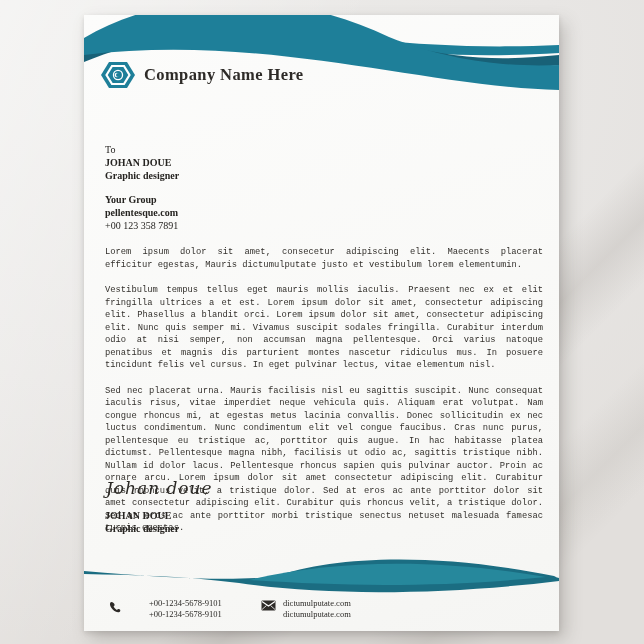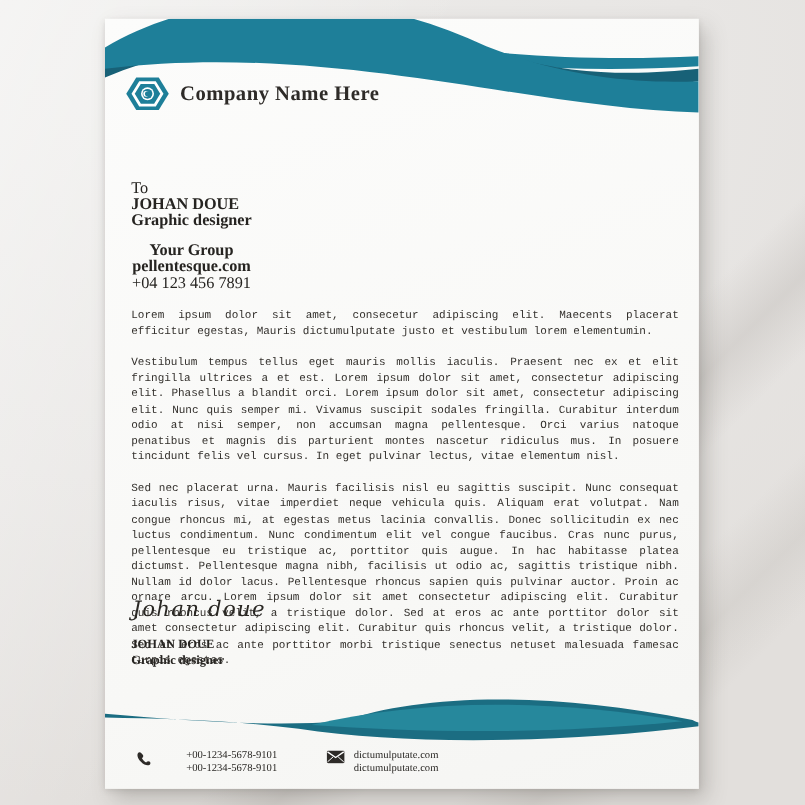--- a/index.html
+++ b/index.html
@@ -15,23 +15,23 @@
   .sheet{
     position:absolute;left:84px;top:15px;width:475px;height:616px;
     background:linear-gradient(160deg,#fcfcfb 0%,#f8f8f6 70%,#f5f5f3 100%);
     box-shadow:6px 8px 16px rgba(90,85,80,.28), 0 2px 5px rgba(90,85,80,.18);
     overflow:hidden;
   }
   .wave-top{position:absolute;left:0;top:0;width:475px;height:115px;}
   .wave-bottom{position:absolute;left:0;top:535px;width:475px;height:50px;}
   .brand-row{position:absolute;left:16px;top:44px;display:flex;align-items:center;gap:8px;}
   .company-name{font-size:16.5px;font-weight:600;color:#2e2b28;letter-spacing:.4px;}
-  .recipient{position:absolute;left:21px;top:128px;font-size:13px;line-height:13px;color:#262421;}
+  .recipient{position:absolute;left:21px;top:128px;font-size:10px;line-height:13px;color:#262421;}
   .recipient .b{font-weight:bold;}
-  .group-block{margin-top:11px;text-align:center;}
+  .group-block{margin-top:11px;}
   .body-text{position:absolute;left:21px;top:231px;width:438px;color:#33302c;font-family:Liberation Mono, monospace;}
   .body-text p{margin:0 0 13px 0;font-size:8.8px;line-height:12.5px;text-align:justify;}
   .sig-script{position:absolute;left:22px;top:463px;font-family:"DejaVu Serif",serif;
     font-style:italic;font-size:17px;color:#2a2824;letter-spacing:1px;}
   .sig-block{position:absolute;left:21px;top:494px;font-size:10px;line-height:13px;
     font-weight:bold;color:#262421;}
   .contact{position:absolute;top:583px;display:flex;align-items:flex-start;gap:7px;
     font-size:8.5px;line-height:11px;color:#2a2825;}
   .contact .ic{flex:0 0 auto;margin-top:2px;}
   .c-phone{left:24px;gap:28px;}
@@ -62,21 +62,21 @@
     <div class="company-name">Company Name Here</div>
   </div>
 
   <div class="recipient">
     <div>To</div>
     <div class="b">JOHAN DOUE</div>
     <div class="b">Graphic designer</div>
     <div class="group-block">
       <div class="b">Your Group</div>
       <div class="b">pellentesque.com</div>
-      <div>+04 123 456 7891</div>
+      <div>+00 123 358 7891</div>
     </div>
   </div>
 
   <div class="body-text">
     <p>Lorem ipsum dolor sit amet, consecetur adipiscing elit. Maecents placerat efficitur egestas, Mauris dictumulputate justo et vestibulum lorem elementumin.</p>
     <p>Vestibulum tempus tellus eget mauris mollis iaculis. Praesent nec ex et elit fringilla ultrices a et est. Lorem ipsum dolor sit amet, consectetur adipiscing elit. Phasellus a blandit orci. Lorem ipsum dolor sit amet, consectetur adipiscing elit. Nunc quis semper mi. Vivamus suscipit sodales fringilla. Curabitur interdum odio at nisi semper, non accumsan magna pellentesque. Orci varius natoque penatibus et magnis dis parturient montes nascetur ridiculus mus. In posuere tincidunt felis vel cursus. In eget pulvinar lectus, vitae elementum nisl.</p>
     <p>Sed nec placerat urna. Mauris facilisis nisl eu sagittis suscipit. Nunc consequat iaculis risus, vitae imperdiet neque vehicula quis. Aliquam erat volutpat. Nam congue rhoncus mi, at egestas metus lacinia convallis. Donec sollicitudin ex nec luctus condimentum. Nunc condimentum elit vel congue faucibus. Cras nunc purus, pellentesque eu tristique ac, porttitor quis augue. In hac habitasse platea dictumst. Pellentesque magna nibh, facilisis ut odio ac, sagittis tristique nibh. Nullam id dolor lacus. Pellentesque rhoncus sapien quis pulvinar auctor. Proin ac ornare arcu. Lorem ipsum dolor sit amet consectetur adipiscing elit. Curabitur quis rhoncus velit, a tristique dolor. Sed at eros ac ante porttitor dolor sit amet consectetur adipiscing elit. Curabitur quis rhoncus velit, a tristique dolor. Sed at eros ac ante porttitor morbi tristique senectus netuset malesuada famesac turpis egestas.</p>
   </div>
 
   <div class="sig-script">Johan doue</div>

